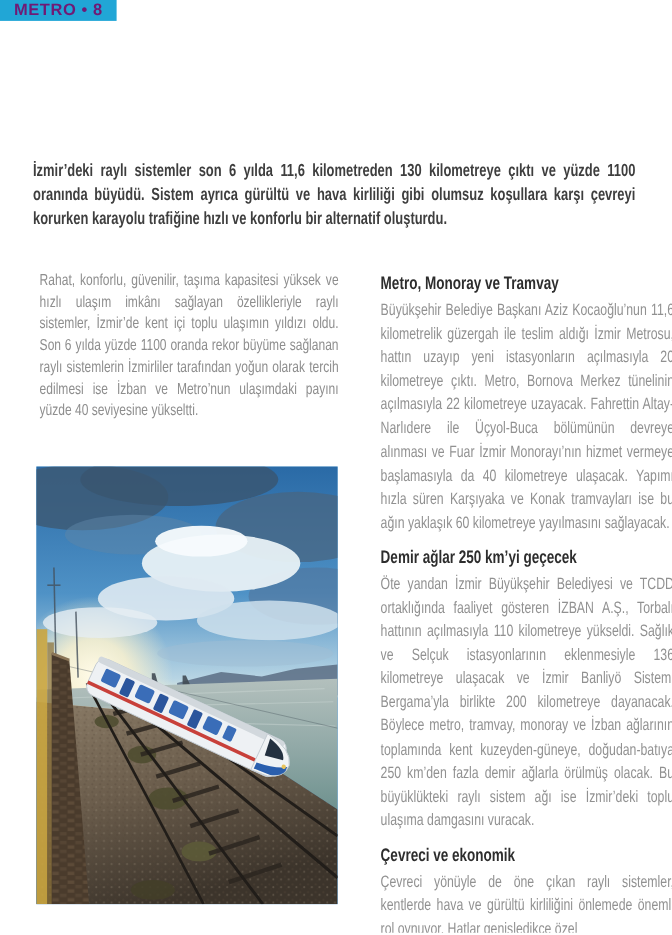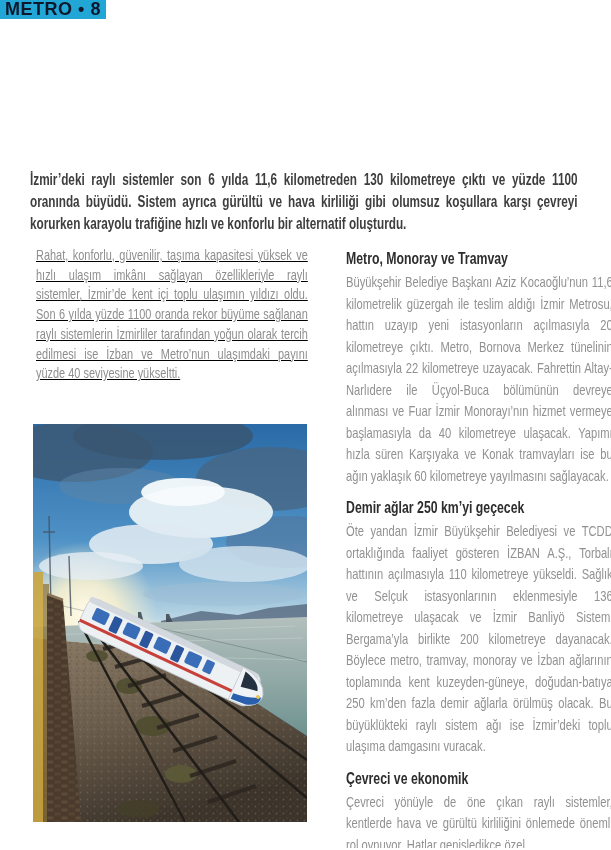--- a/index.html
+++ b/index.html
@@ -10,43 +10,43 @@
     -webkit-font-smoothing:antialiased;
   }
   .cond{transform-origin:0 0;}
 
   
   .header-bar{
     position:absolute; left:0; top:20; width:106px; height:19px;
     background:#21a6d6; display:flex; align-items:center; justify-content:center;
   }
   .header-bar span{
-    color:#0f172a; font-size:18px; font-weight:bold; letter-spacing:0.5px;
+    color:#701a75; font-size:15px; font-weight:bold; letter-spacing:0.5px;
   }
 
   
   .headline-clip{
     position:absolute; left:30px; top:58px; width:581px; height:80px; overflow:hidden;
   }
   .headline-text{
     width:960px; transform:scaleX(0.655);
     font-size:74px; line-height:1; font-weight:bold; letter-spacing:-1px;
     color:#189cd8; white-space:nowrap;
   }
 
   
-  .intro-wrap{position:absolute; left:30px; top:145px; width:548px; height:95px; overflow:hidden;margin-top:24px;}
+  .intro-wrap{position:absolute; left:30px; top:145px; width:548px; height:95px; overflow:hidden;}
   .intro-text{
     width:745px; transform:scaleX(0.735);
     font-size:16px; line-height:21.8px; font-weight:bold; color:#3e3e3e;
     text-align:justify; margin:0;
   }
 
   
-  .col-left{position:absolute; left:36px; top:246px; width:272px; height:174px; overflow:hidden;text-decoration:underline;}
+  .col-left{position:absolute; left:36px; top:246px; width:272px; height:174px; overflow:hidden;}
   .col-left-inner{
     width:360px; transform:scaleX(0.755);
     font-size:14.5px; line-height:19.7px; color:#8e8e8e; text-align:justify; margin:0;
   }
 
   
   .col-right{position:absolute; left:333px; top:248px; width:268px; height:600px; overflow:hidden;margin-left:13px;}
   .col-right-inner{width:358px; transform:scaleX(0.745);}
   .sec h3{
     margin:0 0 3px 0; font-size:16.5px; line-height:20px; font-weight:bold; color:#2d2d2d;

